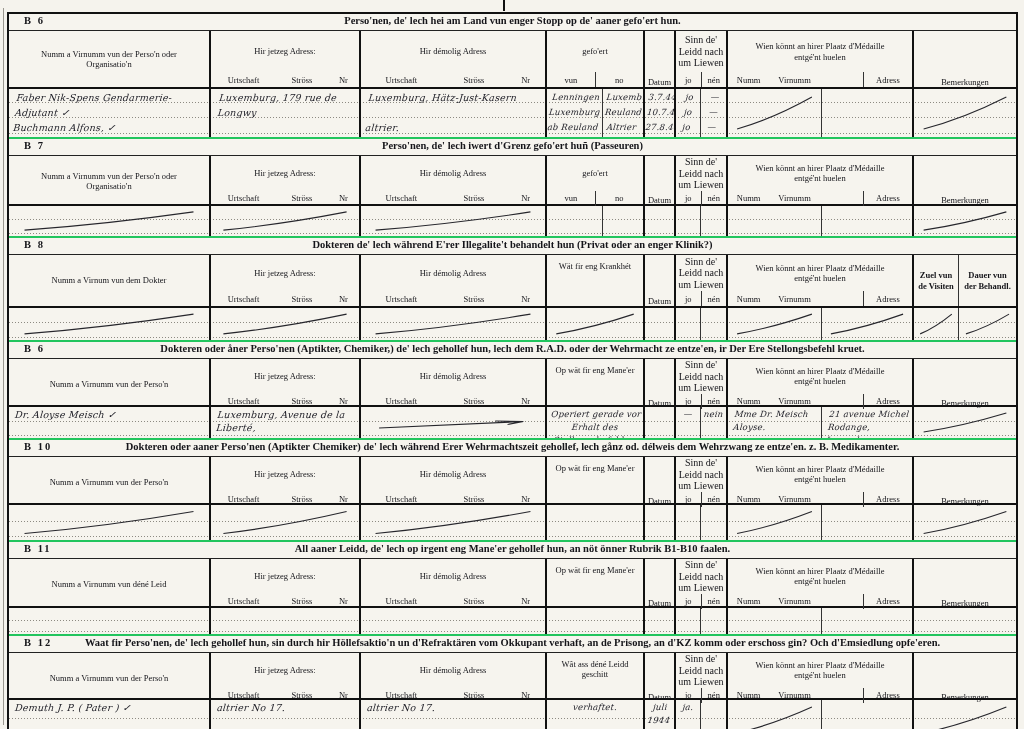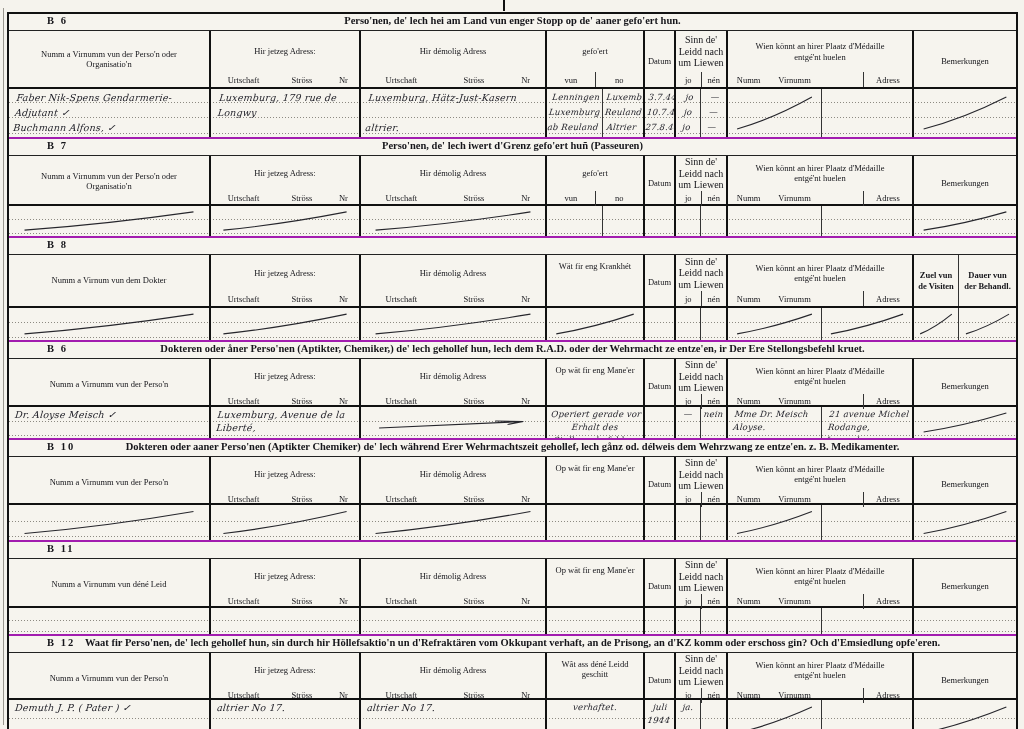--- a/index.html
+++ b/index.html
@@ -8,25 +8,25 @@
     background:#f5f3ed;
     font-family:"Liberation Serif", serif;
     color:#15151a;
   }
   #fold-mark{position:absolute;left:503px;top:0;width:2px;height:11px;background:#111;}
   #scan-edge{position:absolute;left:3px;top:8px;bottom:4px;width:1px;background:#9a978f;}
   #sheet{
     position:absolute;left:7px;top:12px;width:1011px;
     border:2.5px solid #111;box-sizing:border-box;background:#f6f4ee;
   }
-  .sec{border-top:2px solid #a21caf;}
+  .sec{border-top:2px solid #22c55e;}
   .sec:first-child{border-top:none;}
   
   .titlebar{position:relative;height:16px;border-bottom:1px solid #222;}
-  .sec-id{position:absolute;left:38px;top:1px;font-weight:bold;font-size:10.5px;letter-spacing:2px;}
+  .sec-id{position:absolute;left:15px;top:1px;font-weight:bold;font-size:10.5px;letter-spacing:2px;}
   .sec-title{position:absolute;left:0;right:0;top:1px;text-align:center;font-weight:bold;font-size:10.5px;white-space:nowrap;}
   
   .hgrid,.dgrid{display:grid;box-sizing:border-box;}
   .g-split{grid-template-columns:200px 150px 186px 57px 41px 31px 26px 26px 95px 91px 1fr;}
   .g-single{grid-template-columns:200px 150px 186px 98px 31px 26px 26px 95px 91px 1fr;}
   .g-b8{grid-template-columns:200px 150px 186px 98px 31px 26px 26px 95px 91px 46px 1fr;}
   .hgrid{border-bottom:2px solid #111;}
   .hcell{position:relative;display:flex;flex-direction:column;box-sizing:border-box;min-width:0;}
   .vmaj{border-left:2px solid #111;}
   .vmin{border-left:1px solid #333;}
@@ -39,21 +39,21 @@
   .addr-sub .sub:nth-child(1){flex:1.25;}
   .addr-sub .sub:nth-child(2){flex:1;}
   .addr-sub .sub:nth-child(3){flex:.6;}
   .div-l{border-left:1px solid #333;align-self:stretch;display:flex;align-items:center;justify-content:center;}
   .split-sub .sub{flex:1;}
   .sinn-grp{flex:1;display:flex;align-items:center;justify-content:center;font-size:10px;line-height:1.15;text-align:center;white-space:pre-line;}
   .sinn-sub .sub{flex:1;}
   .wien-sub .sub:nth-child(1){flex:.9;}
   .wien-sub .sub:nth-child(2){flex:1.1;}
   .wien-sub .sub:nth-child(3){flex:1.05;margin-left:43px;}
-  .toplab{justify-content:center;padding-top:4px;align-items:center;}
+  .toplab{justify-content:flex-end;padding-top:4px;align-items:center;}
   .toplab .lab{padding-top:0;}
   .midlab{justify-content:flex-start;align-items:center;padding-top:6px;}
   .ctrlab{justify-content:center;align-items:center;font-weight:bold;}
   
   .dgrid{
     background-image:
       repeating-linear-gradient(90deg,#8d8a82 0 1px,transparent 1px 3px),
       repeating-linear-gradient(90deg,#8d8a82 0 1px,transparent 1px 3px);
     background-size:100% 1px,100% 1px;
     background-position:0 46%,0 92%;
@@ -303,20 +303,21 @@
         <div class="dcell vmaj ctr">
           <svg class="slash" viewBox="0 0 100 100" preserveAspectRatio="none">
             <path vector-effect="non-scaling-stroke" d="M6 88 Q 48 64 94 12"></path>
           </svg>
         </div>
       </div>
     </section>
     <section class="sec s2">
       <div class="titlebar">
         <span class="sec-id">B 8</span>
+        <span class="sec-title">Dokteren de' lech während E'rer Illegalite't behandelt hun (Privat oder an enger Klinik?)</span>
       </div>
       <div class="hgrid g-b8">
         <div class="hcell c-namehead">
           <span class="lab">Numm a Virnum vun dem Dokter</span>
         </div>
         <div class="hcell vmaj">
           <div class="grp">
             <span class="lab">Hir jetzeg Adress:</span>
           </div>
           <div class="subrow addr-sub">
@@ -602,20 +603,21 @@
         <div class="dcell vmaj ctr">
           <svg class="slash" viewBox="0 0 100 100" preserveAspectRatio="none">
             <path vector-effect="non-scaling-stroke" d="M6 88 Q 48 64 94 12"></path>
           </svg>
         </div>
       </div>
     </section>
     <section class="sec s5">
       <div class="titlebar">
         <span class="sec-id">B 11</span>
+        <span class="sec-title">All aaner Leidd, de' lech op irgent eng Mane'er  gehollef hun, an nöt önner Rubrik B1-B10 faalen.</span>
       </div>
       <div class="hgrid g-single">
         <div class="hcell c-namehead">
           <span class="lab">Numm a Virnumm vun déné Leid</span>
         </div>
         <div class="hcell vmaj">
           <div class="grp">
             <span class="lab">Hir jetzeg Adress:</span>
           </div>
           <div class="subrow addr-sub">

